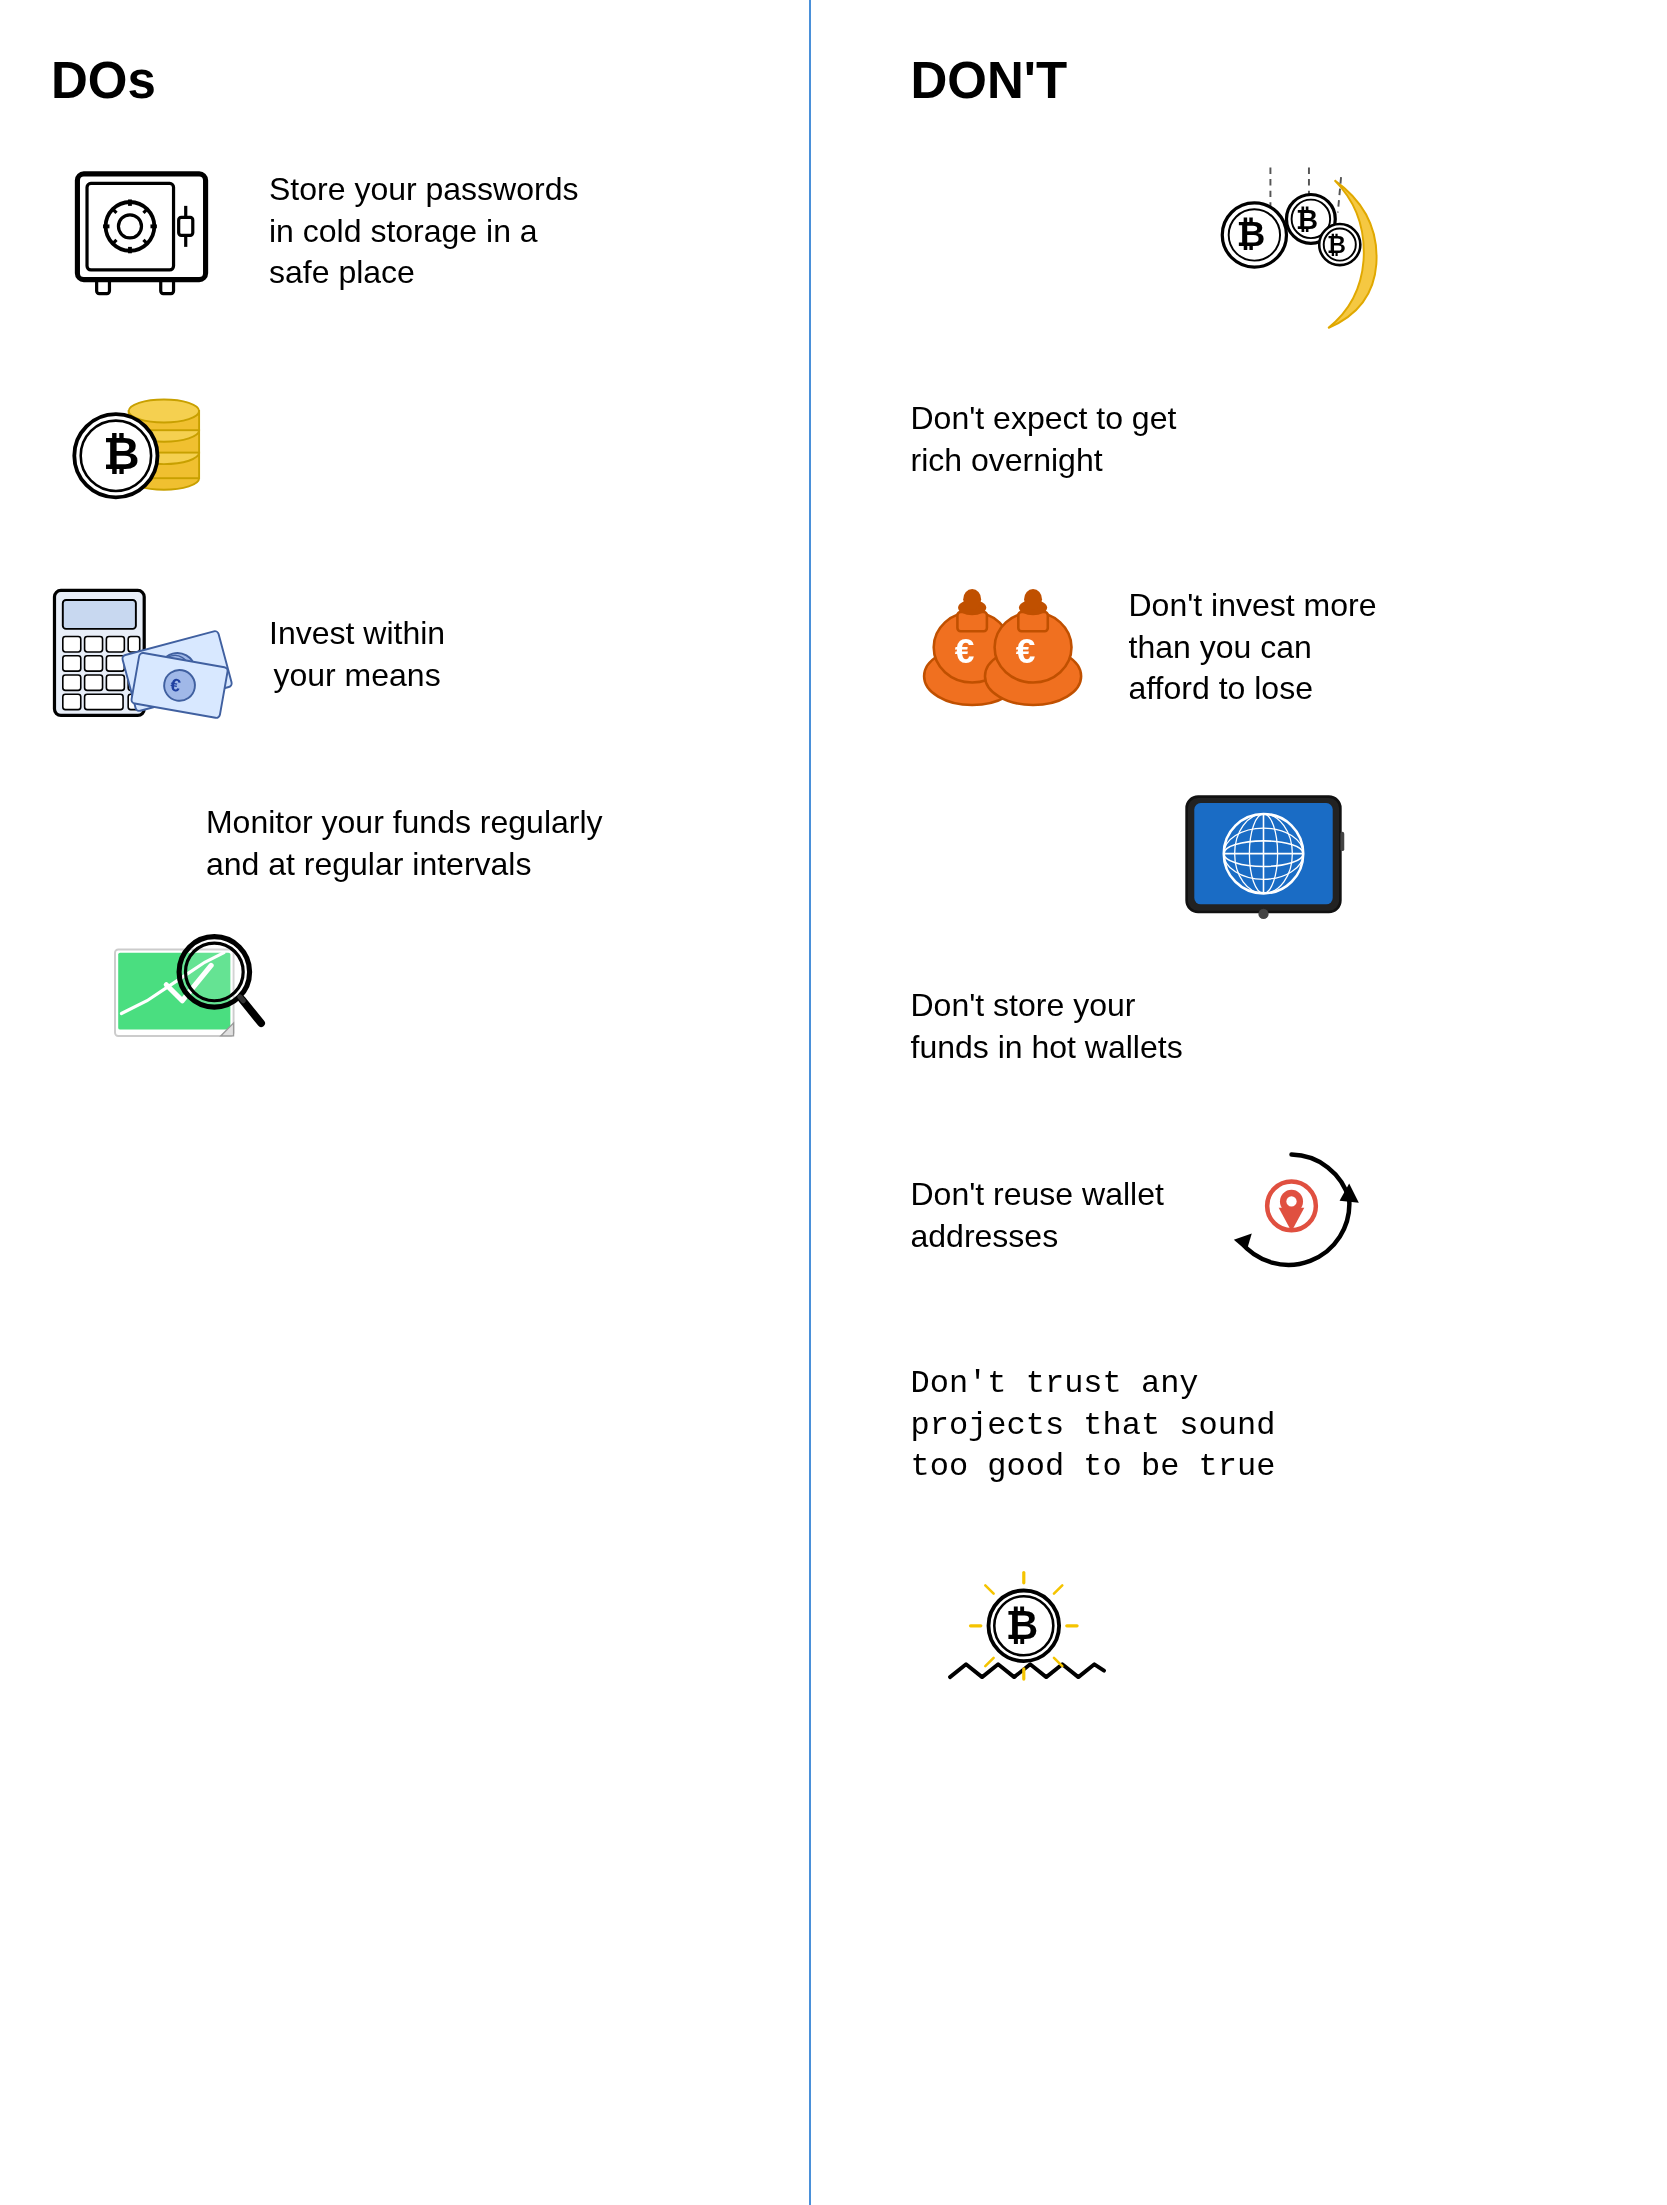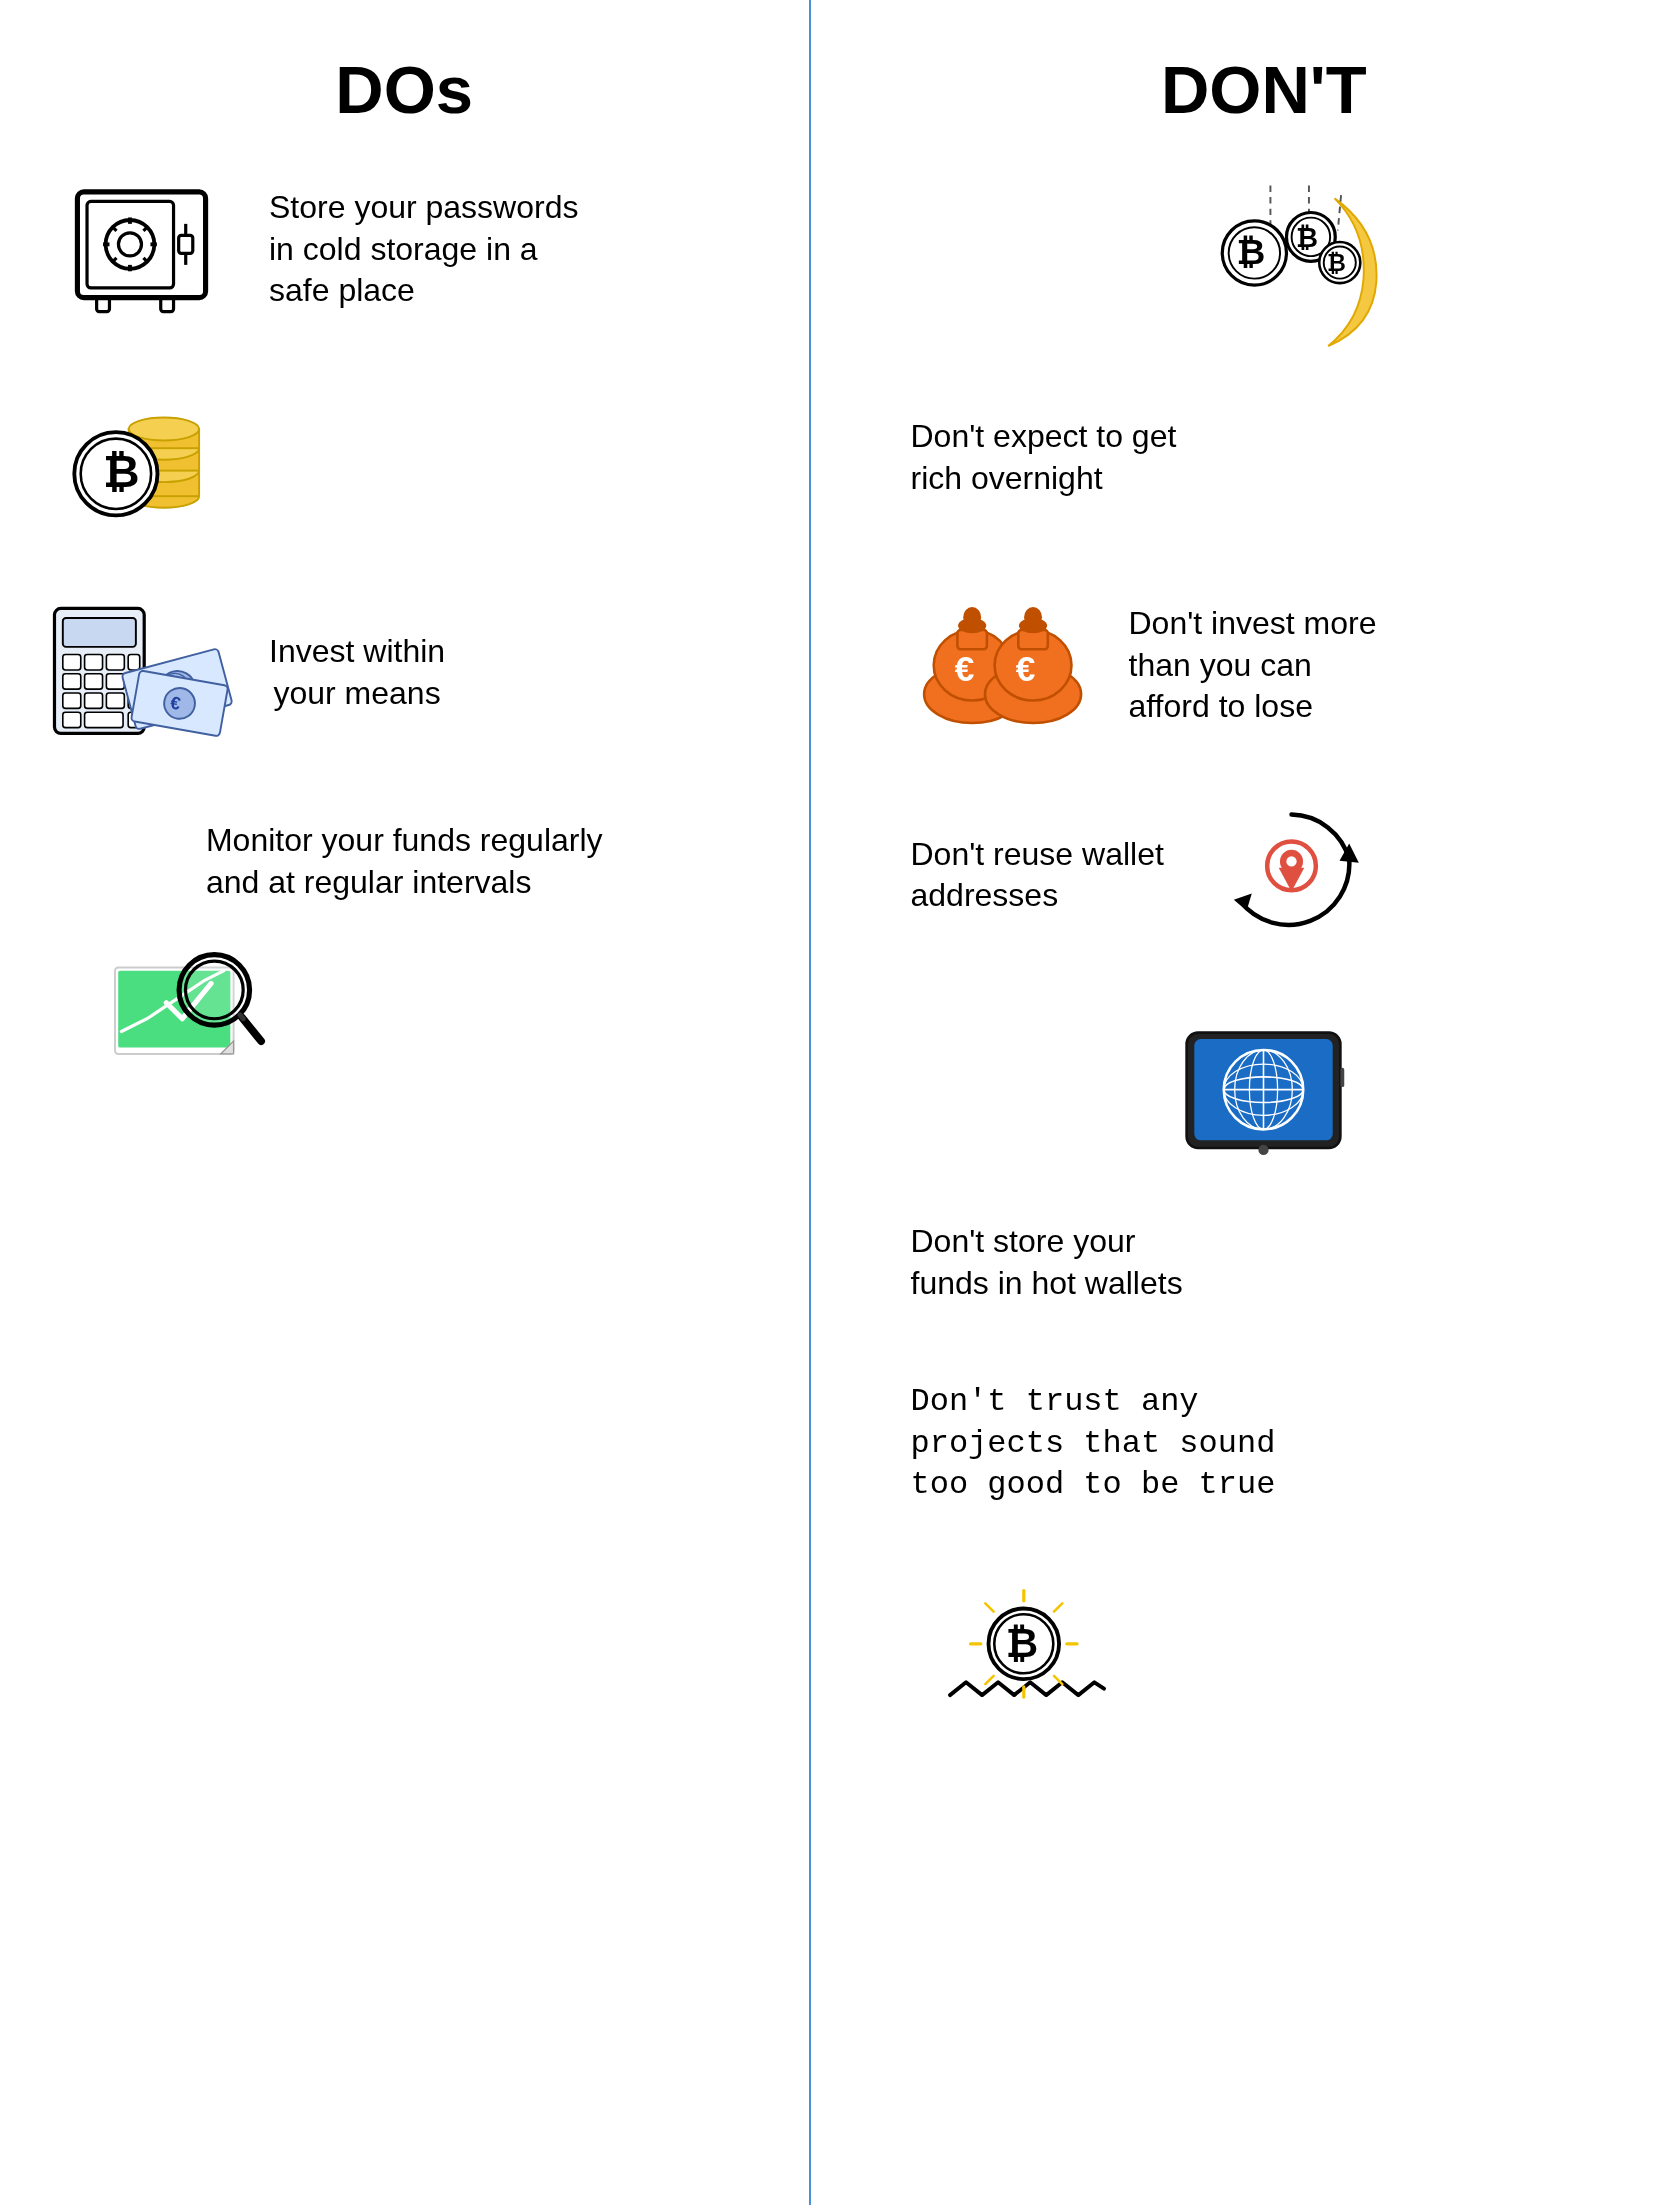--- a/index.html
+++ b/index.html
@@ -18,25 +18,24 @@
       flex: 1;
       padding: 51px 51px;
     }
     .column-left {
       border-right: 2.6px solid #4a90d9;
     }
     .column-right {
       padding-left: 100px;
     }
     .column-title {
-      font-size: 67px;
+      font-size: 51px;
       font-weight: 900;
       margin-bottom: 51px;
       color: #000;
-      text-align: center;
     }
     .item {
       display: flex;
       align-items: center;
       margin-bottom: 77px;
       gap: 38px;
     }
     .item-icon {
       flex-shrink: 0;
       width: 180px;
@@ -285,68 +284,68 @@
           <ellipse cx="190" cy="55" rx="14" ry="16" fill="#c05000"></ellipse>
 
           <text x="163" y="155" font-size="55" fill="#fff" font-weight="bold">€</text>
         </svg>
       </div>
       <div class="item-text" style="white-space: pre-line; margin-top: 27px;">Don't invest more
 than you can
 afford to lose</div>
     </div>
 
+    <div class="item" style="flex-direction: column; align-items: flex-start;">
+      <div class="item-icon" style="width:100%; margin-bottom: 19px;">
+        <svg class="tablet-svg" viewBox="0 0 260 220">
+
+          <rect x="10" y="15" width="240" height="180" rx="18" fill="#222" stroke="#111" stroke-width="4"></rect>
+
+          <rect x="22" y="25" width="216" height="158" rx="10" fill="#1a6cc5"></rect>
+
+          <circle cx="130" cy="198" r="8" fill="#444"></circle>
+
+          <circle cx="130" cy="104" r="62" fill="#1a6cc5" stroke="#fff" stroke-width="4"></circle>
+
+          <ellipse cx="130" cy="104" rx="62" ry="20" fill="none" stroke="#fff" stroke-width="2.5"></ellipse>
+          <ellipse cx="130" cy="104" rx="62" ry="40" fill="none" stroke="#fff" stroke-width="2"></ellipse>
+
+          <ellipse cx="130" cy="104" rx="22" ry="62" fill="none" stroke="#fff" stroke-width="2"></ellipse>
+          <ellipse cx="130" cy="104" rx="45" ry="62" fill="none" stroke="#fff" stroke-width="2"></ellipse>
+
+          <line x1="68" y1="104" x2="192" y2="104" stroke="#fff" stroke-width="2.5"></line>
+          <line x1="130" y1="42" x2="130" y2="166" stroke="#fff" stroke-width="2.5"></line>
+
+          <rect x="250" y="70" width="6" height="30" rx="3" fill="#444"></rect>
+        </svg>
+      </div>
+      <div class="item-text" style="white-space: pre-line;">Don't store your
+funds in hot wallets</div>
+    </div>
+
     <div class="item">
       <div class="item-text" style="white-space: pre-line;">Don't reuse wallet
 addresses</div>
       <div class="item-icon">
         <svg class="location-svg" viewBox="0 0 220 220">
 
           <path d="M110,15 A95,95 0 0,1 200,85" fill="none" stroke="#000" stroke-width="7" stroke-linecap="round"></path>
           <path d="M200,85 A95,95 0 0,1 30,150" fill="none" stroke="#000" stroke-width="7" stroke-linecap="round"></path>
 
           <polygon points="200,60 215,90 185,87" fill="#000"></polygon>
 
           <polygon points="20,148 40,165 48,138" fill="#000"></polygon>
 
           <circle cx="110" cy="95" r="38" fill="none" stroke="#e05040" stroke-width="7"></circle>
           <circle cx="110" cy="88" r="18" fill="#e05040"></circle>
           <path d="M90,98 Q110,135 110,135 Q110,135 130,98" fill="#e05040"></path>
 
           <circle cx="110" cy="88" r="8" fill="#fff"></circle>
         </svg>
       </div>
-    </div>
-
-    <div class="item" style="flex-direction: column; align-items: flex-start;">
-      <div class="item-icon" style="width:100%; margin-bottom: 19px;">
-        <svg class="tablet-svg" viewBox="0 0 260 220">
-
-          <rect x="10" y="15" width="240" height="180" rx="18" fill="#222" stroke="#111" stroke-width="4"></rect>
-
-          <rect x="22" y="25" width="216" height="158" rx="10" fill="#1a6cc5"></rect>
-
-          <circle cx="130" cy="198" r="8" fill="#444"></circle>
-
-          <circle cx="130" cy="104" r="62" fill="#1a6cc5" stroke="#fff" stroke-width="4"></circle>
-
-          <ellipse cx="130" cy="104" rx="62" ry="20" fill="none" stroke="#fff" stroke-width="2.5"></ellipse>
-          <ellipse cx="130" cy="104" rx="62" ry="40" fill="none" stroke="#fff" stroke-width="2"></ellipse>
-
-          <ellipse cx="130" cy="104" rx="22" ry="62" fill="none" stroke="#fff" stroke-width="2"></ellipse>
-          <ellipse cx="130" cy="104" rx="45" ry="62" fill="none" stroke="#fff" stroke-width="2"></ellipse>
-
-          <line x1="68" y1="104" x2="192" y2="104" stroke="#fff" stroke-width="2.5"></line>
-          <line x1="130" y1="42" x2="130" y2="166" stroke="#fff" stroke-width="2.5"></line>
-
-          <rect x="250" y="70" width="6" height="30" rx="3" fill="#444"></rect>
-        </svg>
-      </div>
-      <div class="item-text" style="white-space: pre-line;">Don't store your
-funds in hot wallets</div>
     </div>
 
     <div class="item" style="flex-direction: column; align-items: flex-start;">
       <div class="item-text" style="white-space: pre-line; margin-bottom: 26px; font-family: Liberation Mono, monospace;">Don't trust any
 projects that sound
 too good to be true</div>
       <div class="item-icon" style="width:100%; justify-content:flex-start; padding-left:26px;">
         <svg class="btcdanger-svg" viewBox="0 0 280 240">
 
           <polyline points="20,195 45,175 70,195 95,175 120,195 145,175 170,195 195,175 220,195 245,175 260,185" fill="none" stroke="#000" stroke-width="6" stroke-linecap="round" stroke-linejoin="round"></polyline>

